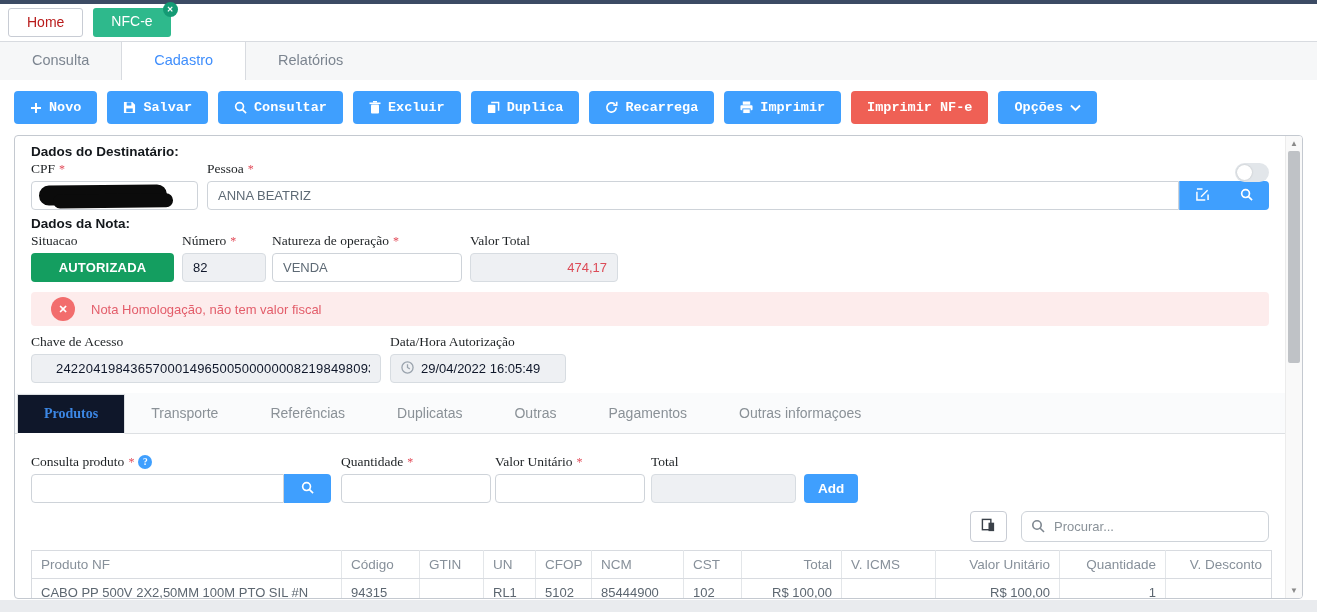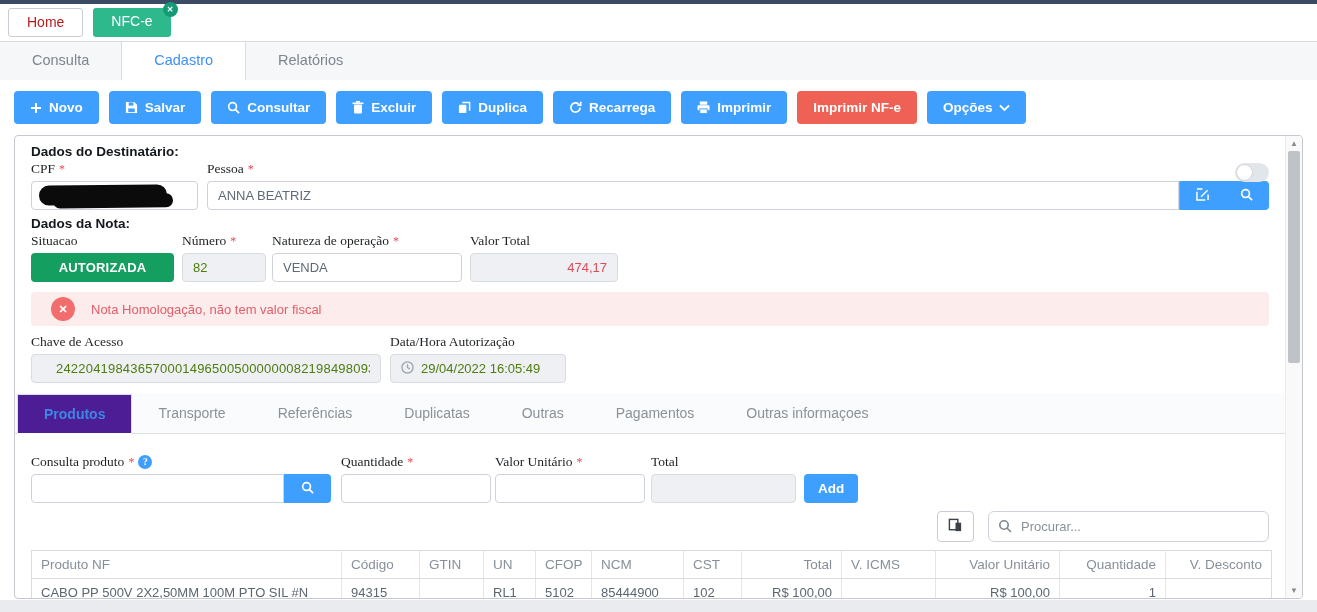--- a/index.html
+++ b/index.html
@@ -16,37 +16,37 @@
   .wtab-nfce { position: relative; background: #2eb98c; border-radius: 3px; padding: 5px 18px; font-size: 14px; color: #fff; height: 29px; }
   .wtab-close { position: absolute; top: -6px; right: -7px; width: 15px; height: 15px; background: #149a74; border-radius: 50%; color: #fff; font-size: 8px; line-height: 15px; text-align: center; font-weight: bold; }
 
   
   .navtabs { height: 39px; background: #f6f7f8; border-top: 1px solid #d8dbe0; display: flex; font-size: 14.5px; }
   .navtab { padding: 10px 32px; color: #7c8590; text-align: center; }
   .navtab.active { background: #fff; border-left: 1px solid #d8dbe0; border-right: 1px solid #d8dbe0; color: #3f8efc; }
 
   
   .toolbar { padding: 11px 14px; display: flex; gap: 10px; background: #fff; }
-  .btn { display: inline-flex; align-items: center; gap: 7px; border: none; border-radius: 4px; padding: 0 16px; height: 33px; font-size: 13.5px; font-weight: 600; color: #fff; background: #3f9ffe; font-family: Liberation Sans, sans-serif; cursor: pointer; }
+  .btn { display: inline-flex; align-items: center; gap: 7px; border: none; border-radius: 4px; padding: 0 16px; height: 33px; font-size: 13.5px; font-weight: 600; color: #fff; background: #3f9ffe; font-family: Liberation Mono, monospace; cursor: pointer; }
   .btn.red { background: #ef6055; }
   .btn svg { display: block; }
 
   
   .panel { position: relative; margin: 0 14px; height: 464px; border: 1px solid #c4c9d0; border-radius: 4px; background: #fff; overflow: hidden; }
   .vscroll { position: absolute; top: 0; right: 0; bottom: 0; width: 17px; background: #f9f9f9; border-left: 1px solid #ececec; z-index: 5; }
   .vscroll .arr { height: 15px; text-align: center; font-size: 8px; color: #8a8a8a; line-height: 15px; }
   .vscroll .arr.down { position: absolute; bottom: 0; left: 0; right: 0; }
   .vscroll .thumb { position: absolute; top: 15px; left: 2px; width: 12px; height: 212px; background: #bfc2c6; border-radius: 2px; }
   .pcontent { margin-right: 17px; padding: 8px 16px 0 16px; position: relative; }
 
   .sec-title { font-size: 13.5px; font-weight: 700; color: #14181c; margin-bottom: 2px; }
   .flabel { font-family: "Liberation Serif", serif; font-size: 13.5px; color: #1d2124; margin-bottom: 4px; display: flex; align-items: center; gap: 4px; }
   .req { color: #e24a58; font-size: 12px; }
   .inp { height: 29px; border: 1px solid #ced3d9; border-radius: 4px; background: #fff; font-size: 13px; color: #5e6a75; padding: 0 10px; font-family: "Liberation Sans", sans-serif; width: 100%; outline: none; }
-  .inp.dis { background: #eef0f3; border-color: #d7dce1; color: #4d7c0f; }
+  .inp.dis { background: #eef0f3; border-color: #d7dce1; color: #0f172a; }
 
   .row { display: flex; align-items: flex-end; }
   .dest-row { position: relative; margin-bottom: 6px; }
   .cpf-box { width: 167px; margin-right: 9px; }
   .cpf-wrap { position: relative; }
   .redaction { position: absolute; left: 8px; top: 4px; width: 128px; height: 20px; background: #0b0b0b; border-radius: 10px; transform: rotate(-.6deg); }
   .redaction:after { content:""; position:absolute; left: 14px; top: 9px; width: 120px; height: 14px; background:#0b0b0b; border-radius: 8px; }
   .pessoa-box { flex: 1; }
   .pessoa-group { display: flex; }
   .pessoa-group .inp { border-top-right-radius: 0; border-bottom-right-radius: 0; }
@@ -70,37 +70,37 @@
 
   .chave-box { width: 350px; margin-right: 9px; }
   .chave-box .inp { padding-left: 24px; letter-spacing: .2px; }
   .data-box { width: 176px; }
   .data-inp { display: flex; align-items: center; gap: 7px; }
   .clock { color: #9aa3ad; }
 
   
   .subtabs { display: flex; border-bottom: 1px solid #dde0e3; background: #fafbfc; margin-top: 10px; margin-right: 17px; padding-left: 2px; font-size: 14px; }
   .subtab { padding: 11px 26px; color: #8a9197; position: relative; top: 1px; }
-  .subtab.active { background: #4c1d95; border: 1px solid #dde0e3; border-bottom: 1px solid #fff; color: #3c87e4; font-weight: 600; }
+  .subtab.active { background: #0f172a; border: 1px solid #dde0e3; border-bottom: 1px solid #fff; color: #3c87e4; font-weight: 600; font-family: Liberation Serif, serif; }
 
   
   .entry { display: flex; align-items: flex-end; padding: 12px 0 0 0; }
   .help-icon { width: 14px; height: 14px; border-radius: 50%; background: #3f9ffe; color: #fff; font-size: 9.5px; font-weight: 700; display: inline-flex; align-items: center; justify-content: center; }
   .consulta-box { width: 300px; }
   .consulta-group { display: flex; }
   .consulta-group .inp { border-radius: 4px 0 0 4px; width: 253px; }
   .consulta-btn { width: 47px; height: 29px; border: none; background: #3f9ffe; color: #fff; border-radius: 0 4px 4px 0; display: flex; align-items: center; justify-content: center; cursor: pointer; }
   .qtd-box { width: 150px; margin-left: 10px; }
   .vu-box { width: 150px; margin-left: 4px; }
   .tot-box { width: 145px; margin-left: 6px; }
   .add-btn { margin-left: 8px; height: 29px; padding: 0 14px; background: #3f9ffe; border: none; border-radius: 4px; color: #fff; font-size: 13.5px; font-weight: 600; cursor: pointer; font-family: "Liberation Sans", sans-serif; }
 
   .util-row { display: flex; justify-content: flex-end; align-items: center; gap: 14px; margin: 8px 0 8px 0; }
   .copy-btn { width: 37px; height: 31px; background: #fff; border: 1px solid #c8ccd4; border-radius: 4px; display: flex; align-items: center; justify-content: center; color: #3a4149; cursor: pointer; }
-  .search-wrap { position: relative; width: 281px; }
+  .search-wrap { position: relative; width: 248px; }
   .search-wrap .inp { height: 31px; border-radius: 6px; padding-left: 32px; }
   .search-wrap svg { position: absolute; left: 10px; top: 8px; color: #7d868f; }
   ::placeholder { color: #8a9299; opacity: 1; }
 
   
   table { width: 100%; border-collapse: collapse; table-layout: fixed; font-size: 13px; border: 1px solid #d8dbe0; }
   th, td { border-right: 1px solid #e3e6e9; padding: 6px 9px; white-space: nowrap; overflow: hidden; }
   th:last-child, td:last-child { border-right: none; }
   thead th { color: #87909a; font-weight: 400; text-align: left; border-bottom: 1px solid #d8dbe0; font-size: 13.5px; }
   tbody td { color: #5c6670; border-bottom: 1px solid #eceef0; }

